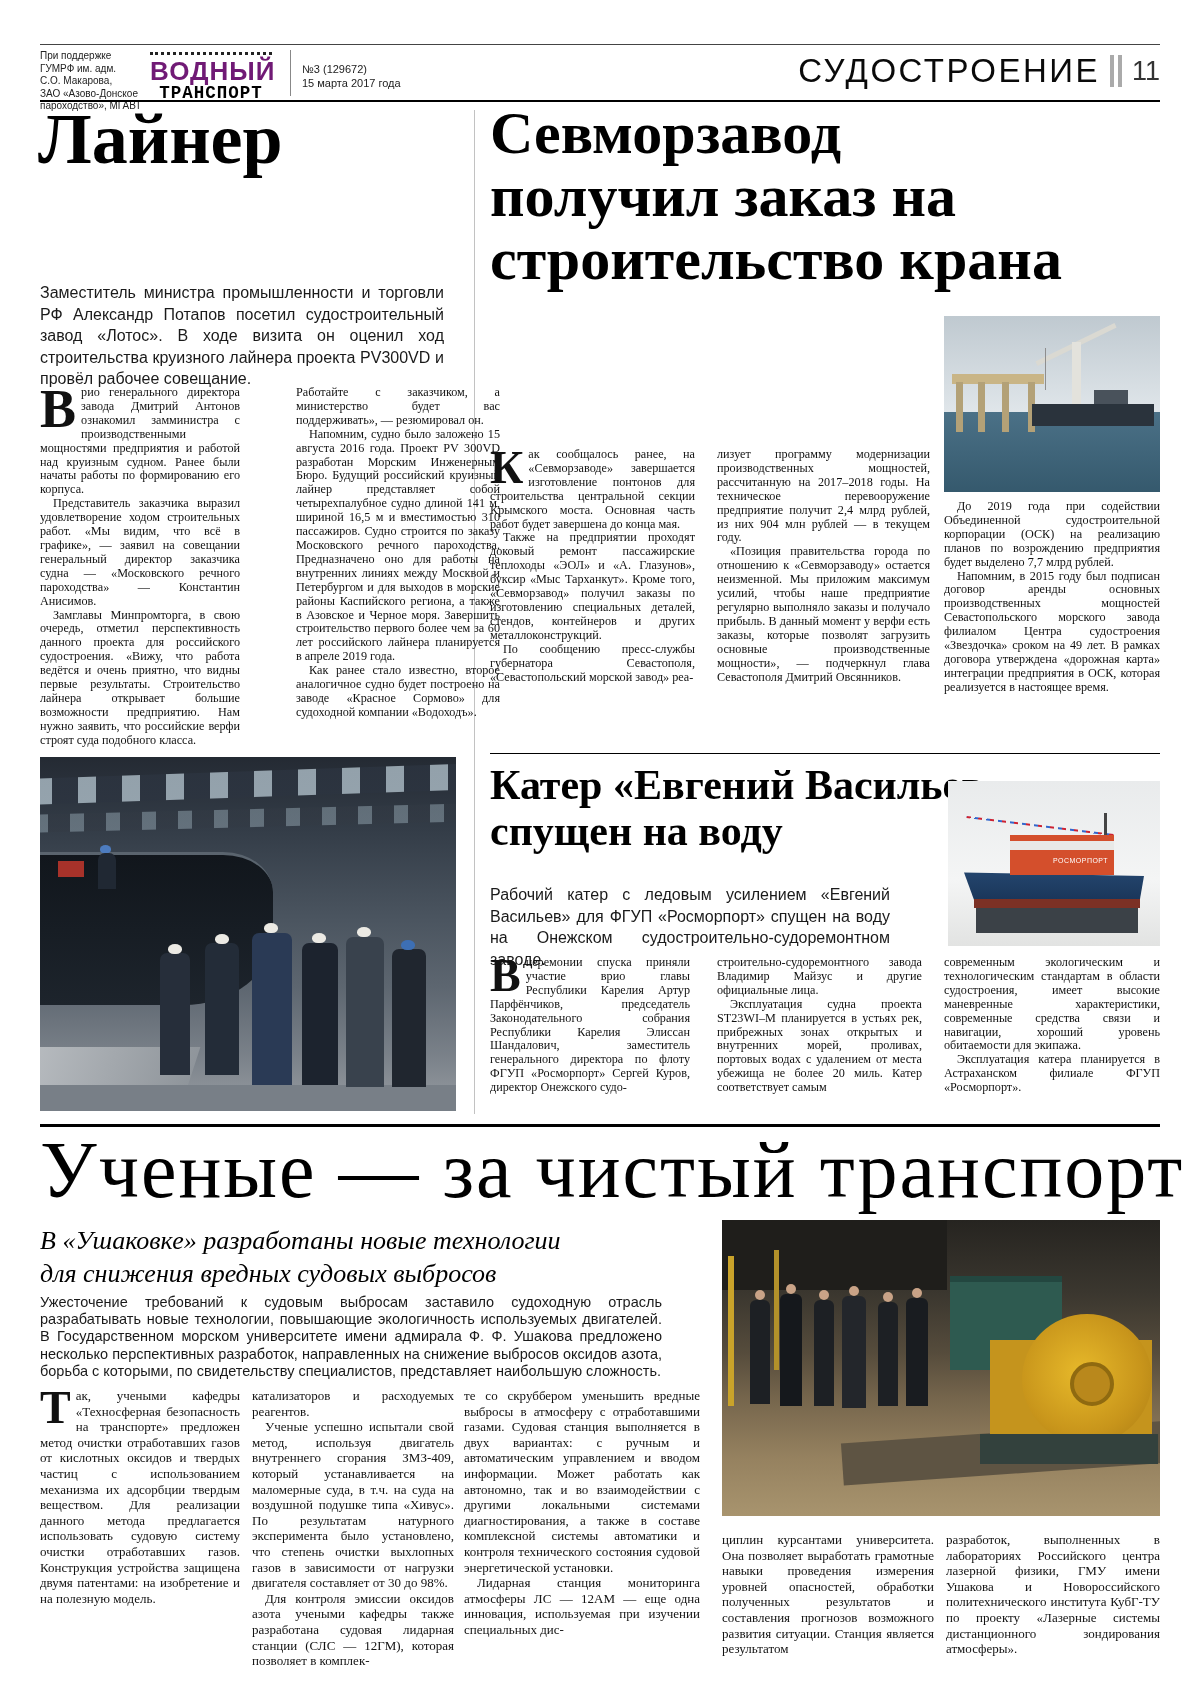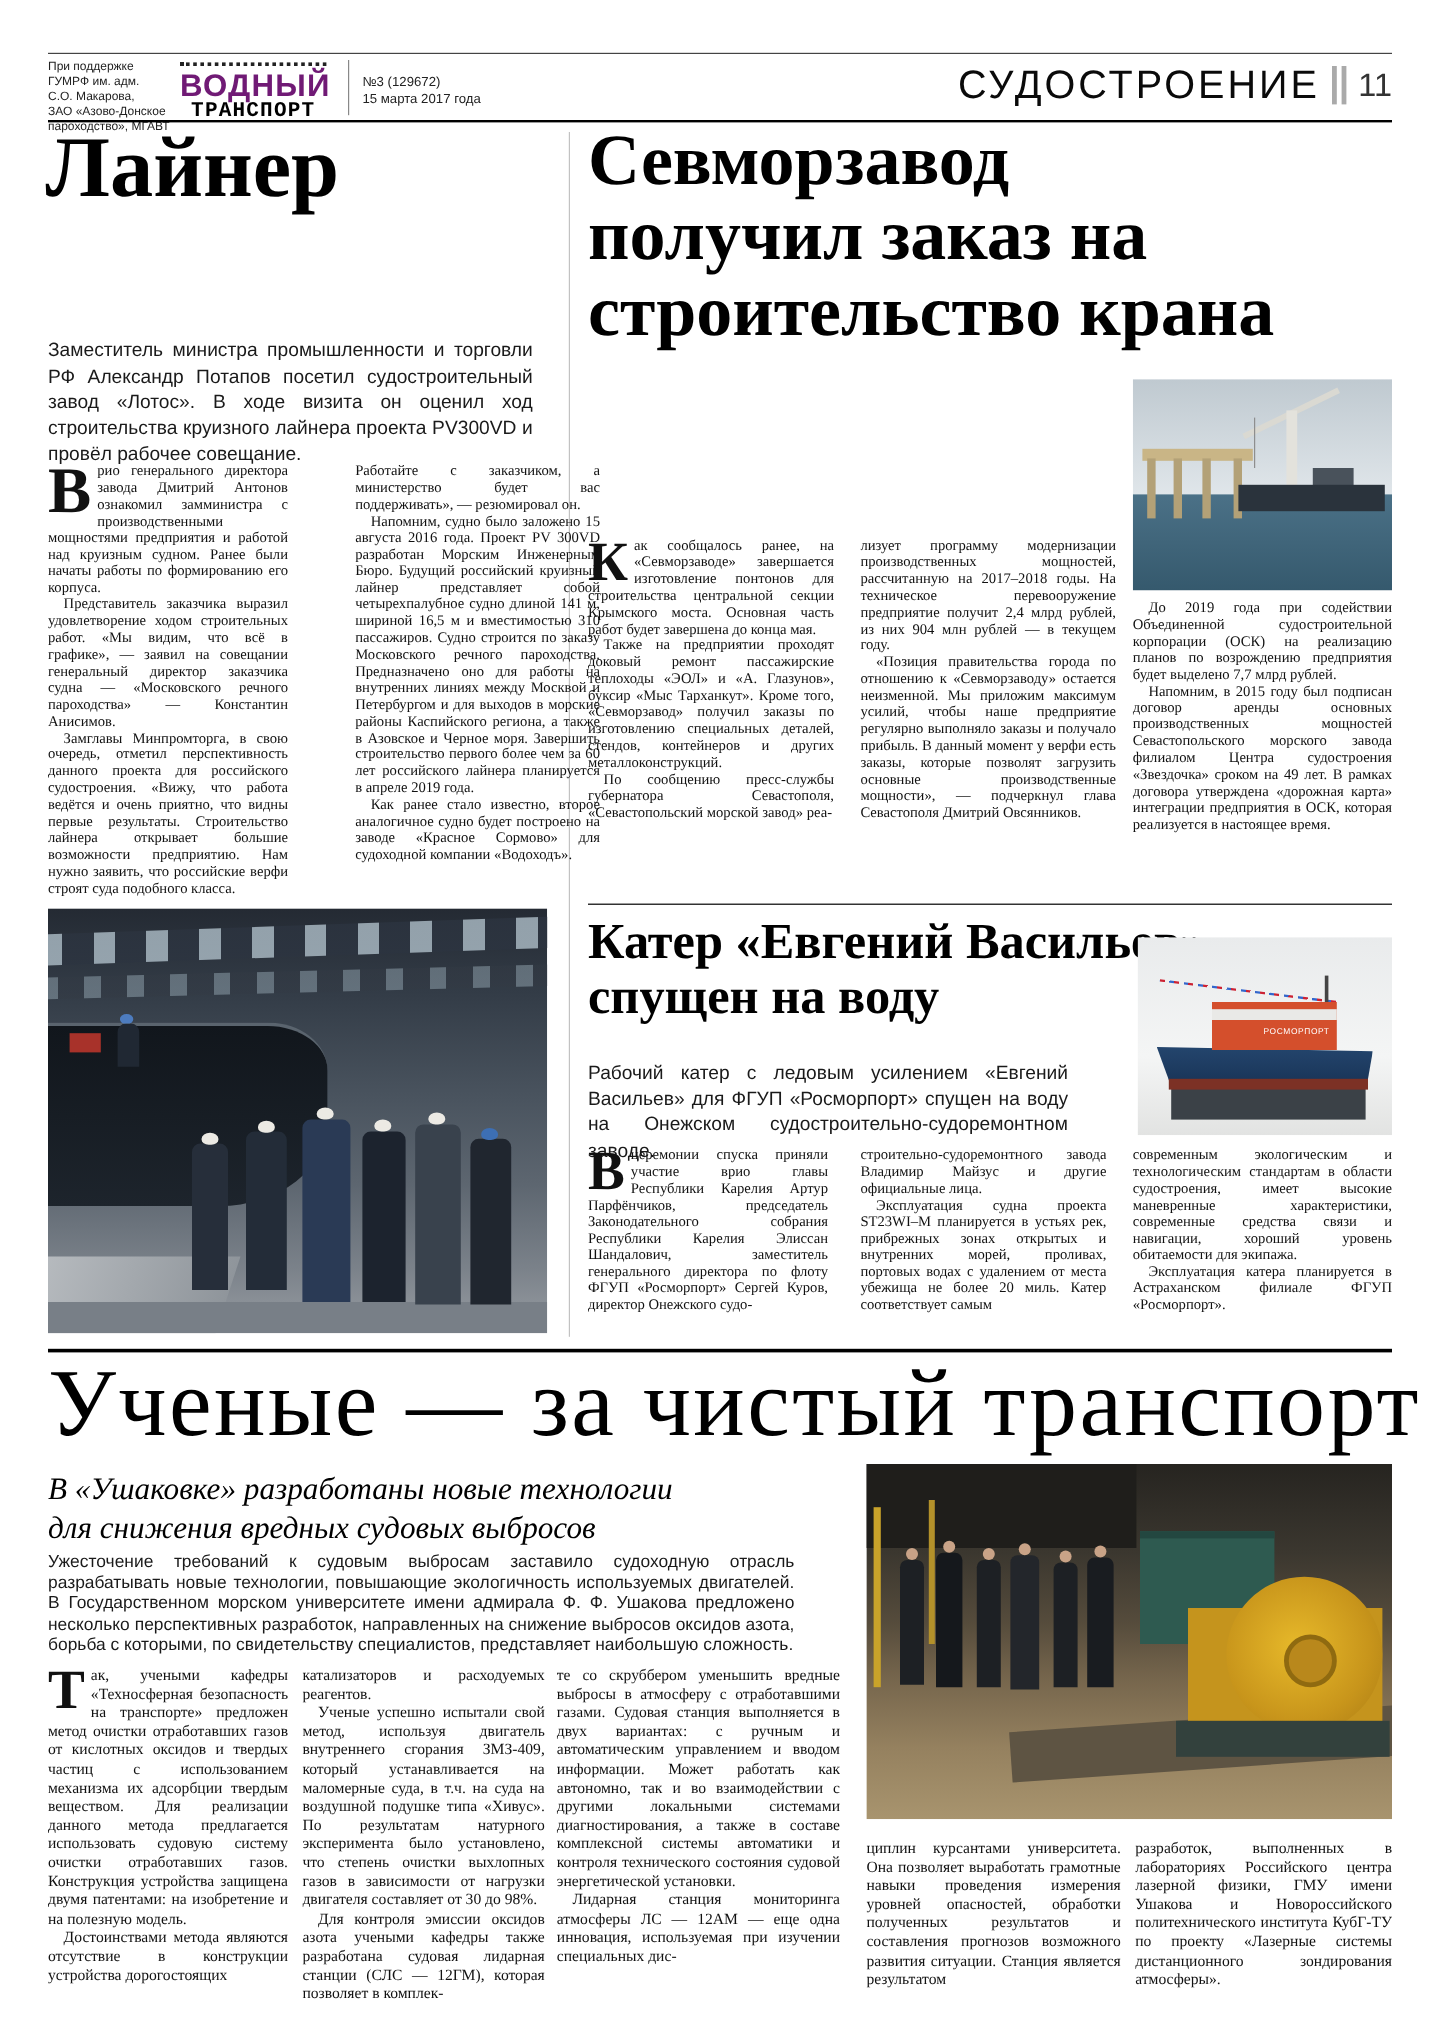--- a/index.html
+++ b/index.html
@@ -266,21 +266,20 @@
     <div class="ph4-man" style="left:120px;top:76px;width:24px;height:112px;background:#23262b;"></div>
     <div class="ph4-head" style="left:127px;top:66px;"></div>
     <div class="ph4-man" style="left:156px;top:82px;width:20px;height:104px;"></div>
     <div class="ph4-head" style="left:161px;top:72px;"></div>
     <div class="ph4-man" style="left:184px;top:78px;width:22px;height:108px;background:#191c20;"></div>
     <div class="ph4-head" style="left:190px;top:68px;"></div>
   </div>
 
   <div class="col bt2" style="left:40px;top:1388px;width:200px;height:286px;">
     <p><span class="dc">Т</span><span>ак, учеными кафедры «Техносферная безопасность на транспорте» предложен метод очистки отработавших газов от кислотных оксидов и твердых частиц с использованием механизма их адсорбции твердым веществом. Для реализации данного метода предлагается использовать судовую систему очистки отработавших газов. Конструкция устройства защищена двумя патентами: на изобретение и на полезную модель.</span></p>
-    <p class="ind">Достоинствами метода являются отсутствие в конструкции устройства дорогостоящих</p>
   </div>
   <div class="col bt2" style="left:252px;top:1388px;width:202px;height:286px;">
     <p>катализаторов и расходуемых реагентов.</p>
     <p class="ind">Ученые успешно испытали свой метод, используя двигатель внутреннего сгорания ЗМЗ-409, который устанавливается на маломерные суда, в т.ч. на суда на воздушной подушке типа «Хивус». По результатам натурного эксперимента было установлено, что степень очистки выхлопных газов в зависимости от нагрузки двигателя составляет от 30 до 98%.</p>
     <p class="ind">Для контроля эмиссии оксидов азота учеными кафедры также разработана судовая лидарная станции (СЛС — 12ГМ), которая позволяет в комплек-</p>
   </div>
   <div class="col bt2" style="left:464px;top:1388px;width:236px;height:286px;">
     <p>те со скруббером уменьшить вредные выбросы в атмосферу с отработавшими газами. Судовая станция выполняется в двух вариантах: с ручным и автоматическим управлением и вводом информации. Может работать как автономно, так и во взаимодействии с другими локальными системами диагностирования, а также в составе комплексной системы автоматики и контроля технического состояния судовой энергетической установки.</p>
     <p class="ind">Лидарная станция мониторинга атмосферы ЛС — 12АМ — еще одна инновация, используемая при изучении специальных дис-</p>
   </div>

